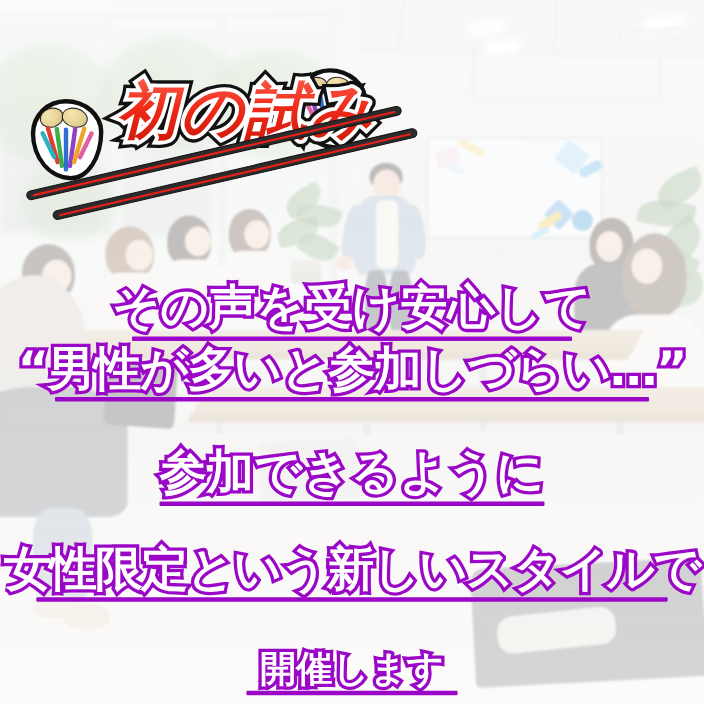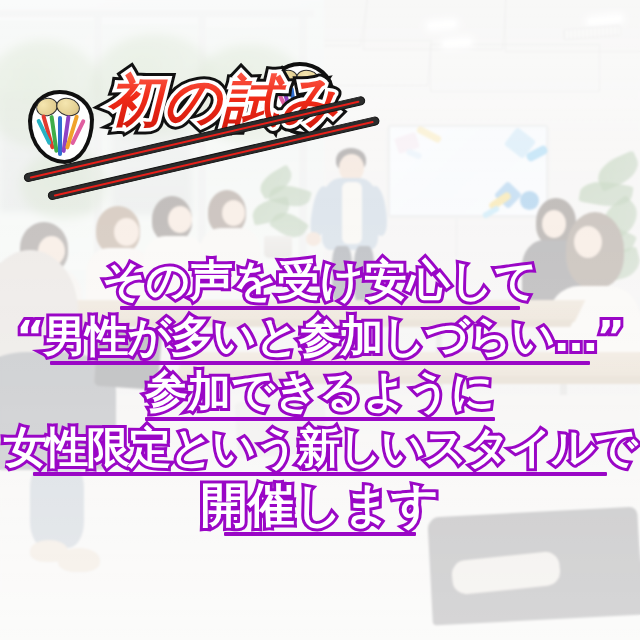--- a/index.html
+++ b/index.html
@@ -135,25 +135,25 @@
     paint-order:stroke fill;
     white-space:nowrap;
     line-height:1.06;
   }
   .line .ul { display:block; height:4px; background:#9a07c6; margin:2px auto 0; border-radius:1px; }
 
   .l1 .txt { font-size:43px; letter-spacing:-1px; }
   .l1 .ul { width:540px; }
   .l2 .txt { font-size:43px; letter-spacing:0px; }
   .l2 .ul { width:400px; }
-  .l3 .txt { font-size:43px; }
+  .l3 .txt { font-size:43px;margin-top:39px; }
   .l3 .ul { width:350px; }
-  .l4 .txt { font-size:43px; letter-spacing:-1.5px; }
+  .l4 .txt { font-size:43px; letter-spacing:-1.5px;margin-top:32px; }
   .l4 .ul { width:574px; }
-  .l5 .txt { font-size:47px; }
+  .l5 .txt { font-size:33px;margin-top:40px; }
   .l5 .ul { width:192px; }
 </style>
 </head>
 <body>
 
 <div id="stage">
 
   <div class="photo">
 
     <div class="ceiling">

